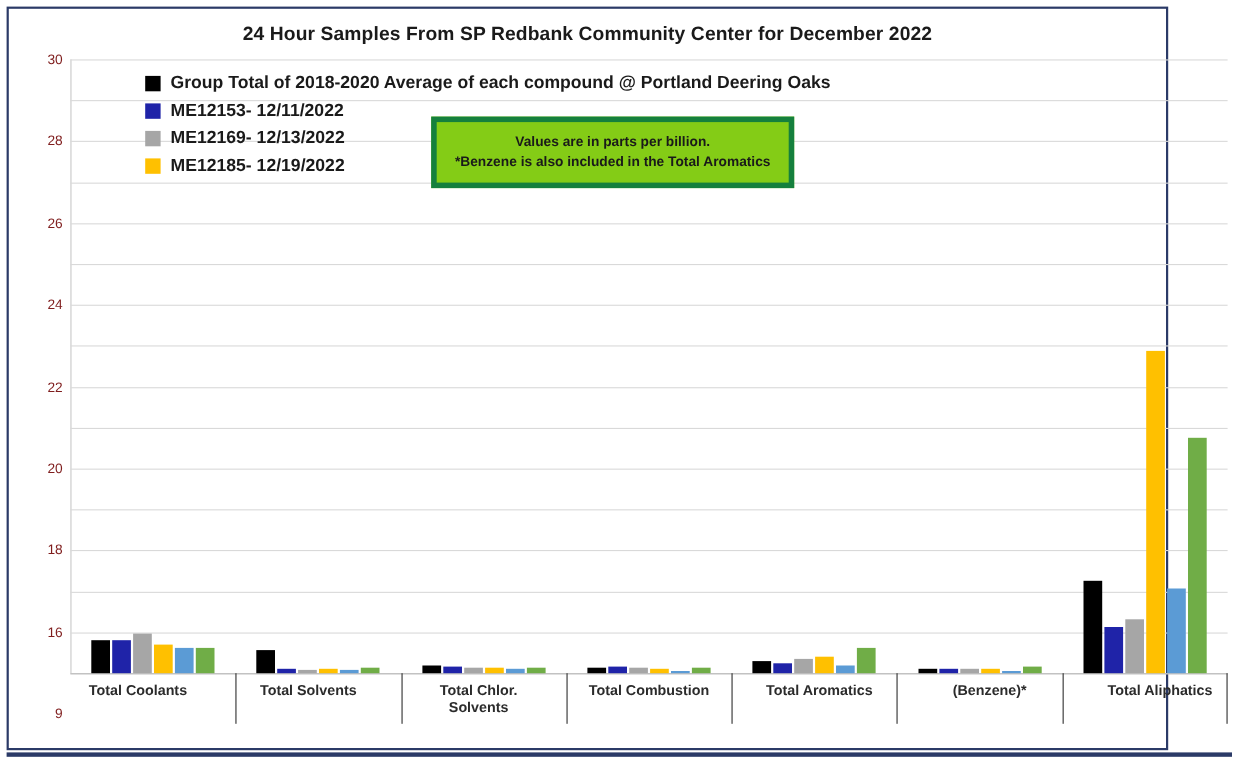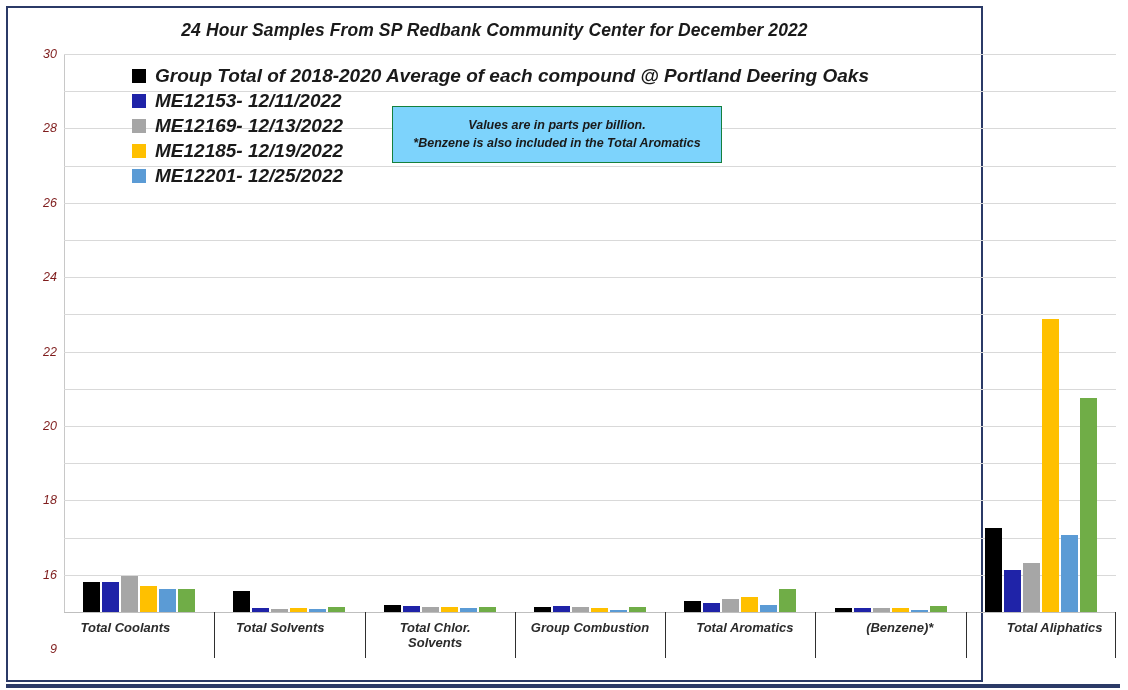--- a/index.html
+++ b/index.html
@@ -10,26 +10,25 @@
     width: 1128px;
     height: 690px;
     background: #ffffff;
     font-family: "Liberation Sans", sans-serif;
     overflow: hidden;
   }
   #chart-frame {
     position: absolute;
     left: 6px;
     top: 6px;
-    width: 977px;
+    width: 1056px;
     height: 676px;
     border: 2px solid #2b3a67;
     box-sizing: border-box;
     background: #ffffff;
-    font-style: italic;
   }
   #chart-title {
     position: absolute;
     left: 0;
     top: 12px;
     width: 100%;
     text-align: center;
     font-size: 17.5px;
     font-weight: bold;
     color: #1a1a1a;
@@ -149,34 +148,34 @@
     align-items: center;
     gap: 9px;
     height: 20px;
   }
   .legend-swatch {
     width: 14px;
     height: 14px;
     flex: none;
   }
   .legend-label {
-    font-size: 19px;
+    font-size: 16px;
     font-weight: bold;
     color: #1a1a1a;
     white-space: nowrap;
   }
   
   #note-box {
     position: absolute;
     left: 384px;
     top: 98px;
     width: 330px;
     padding: 9px 6px 10px;
-    border: 1px solid #15803d;
-    background: #7dd3fc;
+    border: 5px solid #15803d;
+    background: #84cc16;
     text-align: center;
     box-sizing: border-box;
   }
   .note-line {
     font-size: 12.5px;
     font-weight: bold;
     color: #1a1a1a;
     line-height: 1.45;
   }
   #footer-strip {
@@ -310,21 +309,21 @@
           <div class="bar" title="ME12216- 12/31/2022 — Total Aliphatics: 11.5" style="height: 213.9px; background: rgb(112, 173, 71);"></div>
         </div>
         <div class="group-sep left-edge"></div>
         <div class="group-sep"></div>
       </div>
     </div>
   <div id="cat-labels">
       <div class="cat-label">Total Coolants</div>
       <div class="cat-label">Total Solvents</div>
       <div class="cat-label">Total Chlor. Solvents</div>
-      <div class="cat-label">Group Combustion</div>
+      <div class="cat-label">Total Combustion</div>
       <div class="cat-label">Total Aromatics</div>
       <div class="cat-label">(Benzene)*</div>
       <div class="cat-label">Total Aliphatics</div>
     </div>
 
   <div id="legend">
       <div class="legend-item">
         <span class="legend-swatch" style="background: rgb(0, 0, 0);"></span>
         <span class="legend-label">Group Total of 2018-2020 Average of each compound @ Portland Deering Oaks</span>
       </div>
@@ -333,24 +332,20 @@
         <span class="legend-label">ME12153- 12/11/2022</span>
       </div>
       <div class="legend-item">
         <span class="legend-swatch" style="background: rgb(166, 166, 166);"></span>
         <span class="legend-label">ME12169- 12/13/2022</span>
       </div>
       <div class="legend-item">
         <span class="legend-swatch" style="background: rgb(255, 192, 0);"></span>
         <span class="legend-label">ME12185- 12/19/2022</span>
       </div>
-      <div class="legend-item">
-        <span class="legend-swatch" style="background: rgb(91, 155, 213);"></span>
-        <span class="legend-label">ME12201- 12/25/2022</span>
-      </div>
     </div>
 
   <div id="note-box">
     <div class="note-line">Values are in parts per billion.</div>
     <div class="note-line">*Benzene is also included in the Total Aromatics</div>
   </div>
 
 </div>
 <div id="footer-strip"></div>
 

